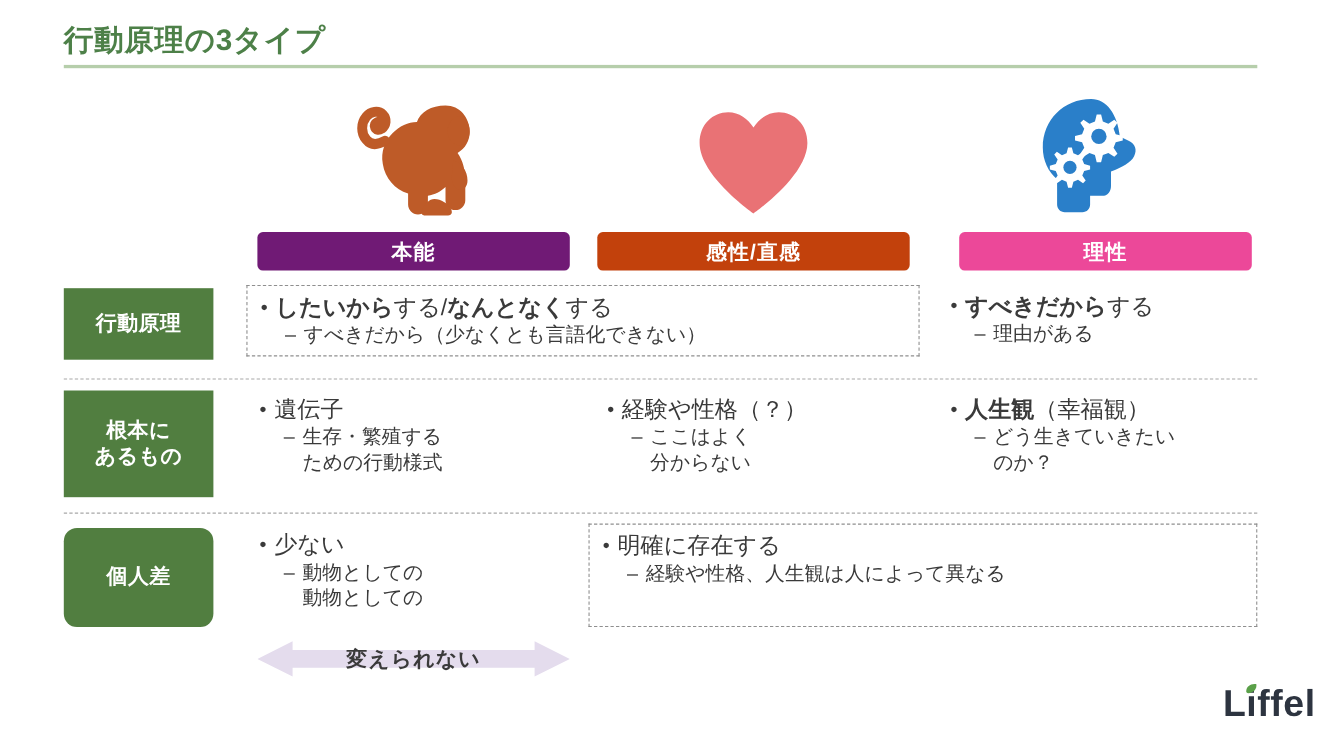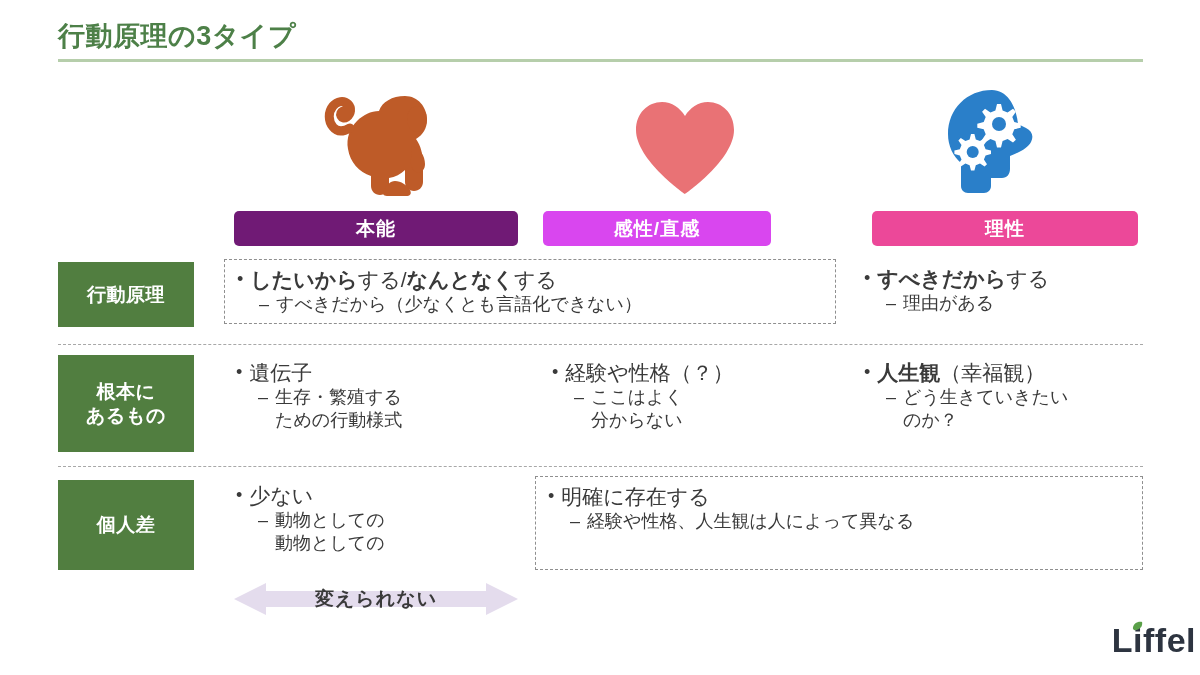--- a/index.html
+++ b/index.html
@@ -61,42 +61,42 @@
     border-radius: 5px;
     color: #ffffff;
     font-size: 19px;
     font-weight: bold;
     display: flex;
     align-items: center;
     justify-content: center;
     letter-spacing: 1px;
   }
   #hdr-instinct { left: 234px; width: 284px; background: #701a75; }
-  #hdr-emotion  { left: 543px; width: 228px; background: #d946ef; }
+  #hdr-emotion  { left: 543px; width: 284px; background: #c2410c; }
   #hdr-reason   { left: 872px; width: 266px; background: #ec4899; }
 
   
   .row-label {
     position: absolute;
     left: 58px;
     width: 136px;
     background: #517e40;
     color: #ffffff;
     font-size: 19px;
     font-weight: bold;
     display: flex;
     align-items: center;
     justify-content: center;
     text-align: center;
     line-height: 1.22;
     letter-spacing: 0.5px;
   }
   #lbl-row1 { top: 262px; height: 65px; }
   #lbl-row2 { top: 355px; height: 97px; }
-  #lbl-row3 { top: 480px; height: 90px; }
+  #lbl-row3 { top: 480px; height: 90px; border-radius: 12px; }
 
   
   .row-divider {
     position: absolute;
     left: 58px;
     width: 1085px;
     height: 0;
     border-top: 1px dashed #a8a8a8;
   }
   #div-1 { top: 344px; }

